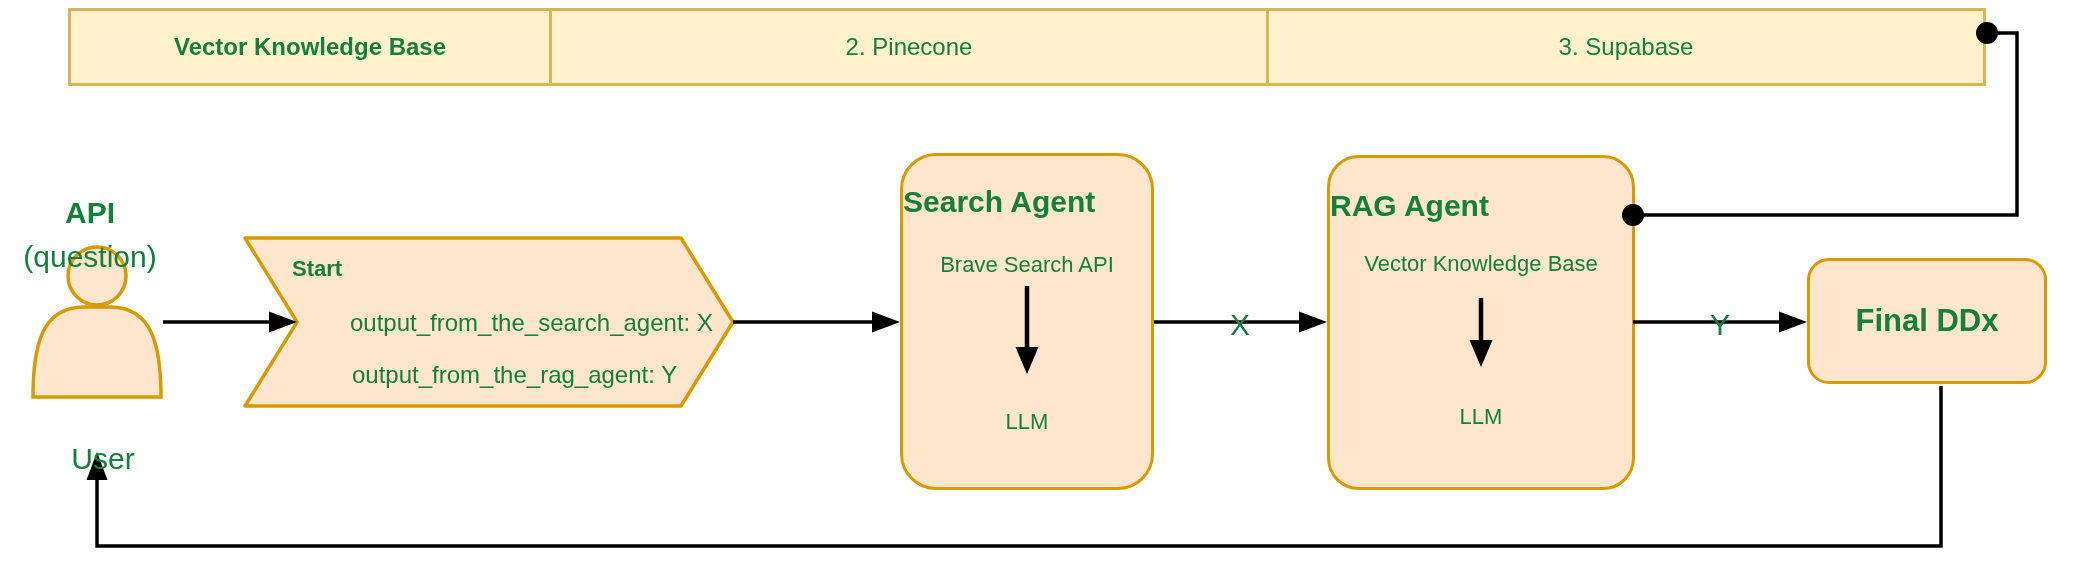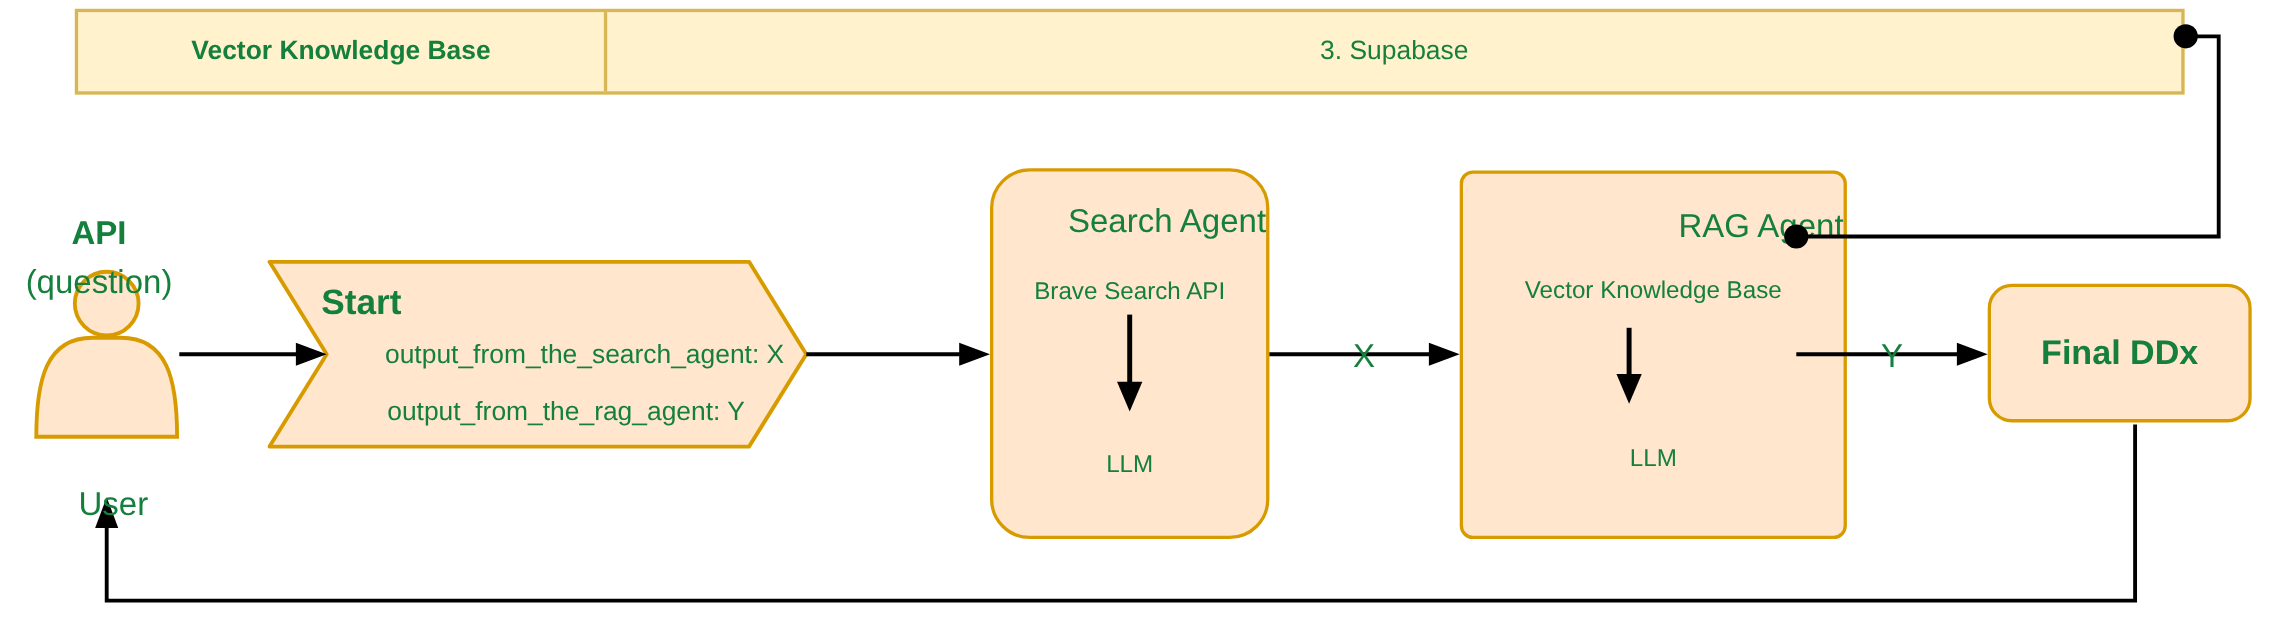--- a/index.html
+++ b/index.html
@@ -36,67 +36,68 @@
 
   
   .node {
     position: absolute;
     box-sizing: border-box;
     background: #FFE6CC;
     border: 3px solid #D79B00;
     z-index: 2;
   }
   .node-search { left: 900px;  top: 153px; width: 254px; height: 337px; border-radius: 36px; }
-  .node-rag    { left: 1327px; top: 155px; width: 352px; height: 335px; border-radius: 12px; }
+  .node-rag    { left: 1327px; top: 155px; width: 308px; height: 335px; border-radius: 32px; }
   .node-final  {
     left: 1807px; top: 258px; width: 240px; height: 126px; border-radius: 22px;
     display: flex; align-items: center; justify-content: center;
     font-size: 31px; font-weight: bold;
   }
   .node-title {
     position: absolute; left: 0; right: 0;
-    text-align: right; font-weight: normal; font-size: 30px; line-height: 1;
+    text-align: left; font-weight: bold; font-size: 30px; line-height: 1;
     white-space: nowrap;
   }
   .node-text {
     position: absolute; left: 0; right: 0;
     text-align: center; font-size: 22px; line-height: 1;
     white-space: nowrap;
   }
 
   
   .label {
     position: absolute;
     line-height: 1;
     white-space: nowrap;
     z-index: 4;
   }
   .label.centered { transform: translateX(-50%); margin-top: 32px; }
   .lbl-api       { left: 90px;   top: 166px; font-size: 30px; font-weight: bold; }
   .lbl-question  { left: 90px;   top: 210px; font-size: 30px; }
   .lbl-user      { left: 103px;  top: 412px; font-size: 30px; text-align: center; }
-  .lbl-start     { left: 292px;  top: 258px; font-size: 32px; font-weight: bold; }
+  .lbl-start     { left: 292px;  top: 258px; font-size: 22px; font-weight: bold; }
   .lbl-out1      { left: 350px;  top: 311px; font-size: 24px; }
   .lbl-out2      { left: 352px;  top: 363px; font-size: 24px; }
   .lbl-x         { left: 1240px; top: 278px; font-size: 30px; }
   .lbl-y         { left: 1720px; top: 278px; font-size: 30px; }
 
   .svg-overlay {
     position: absolute; left: 0; top: 0;
     z-index: 3;
     pointer-events: none;
   }
 </style>
 </head>
 <body>
 
 <div class="canvas">
 
   <div class="kb-bar">
     <div class="kb-cell kb-header">Vector Knowledge Base</div>
+    <div class="kb-cell">2. Pinecone</div>
     <div class="kb-cell">3. Supabase</div>
   </div>
 
   <div class="node node-search">
     <div class="node-title" style="top:31px">Search Agent</div>
     <div class="node-text" style="top:98px">Brave Search API</div>
     <div class="node-text" style="top:255px">LLM</div>
   </div>
 
   <div class="node node-rag">

